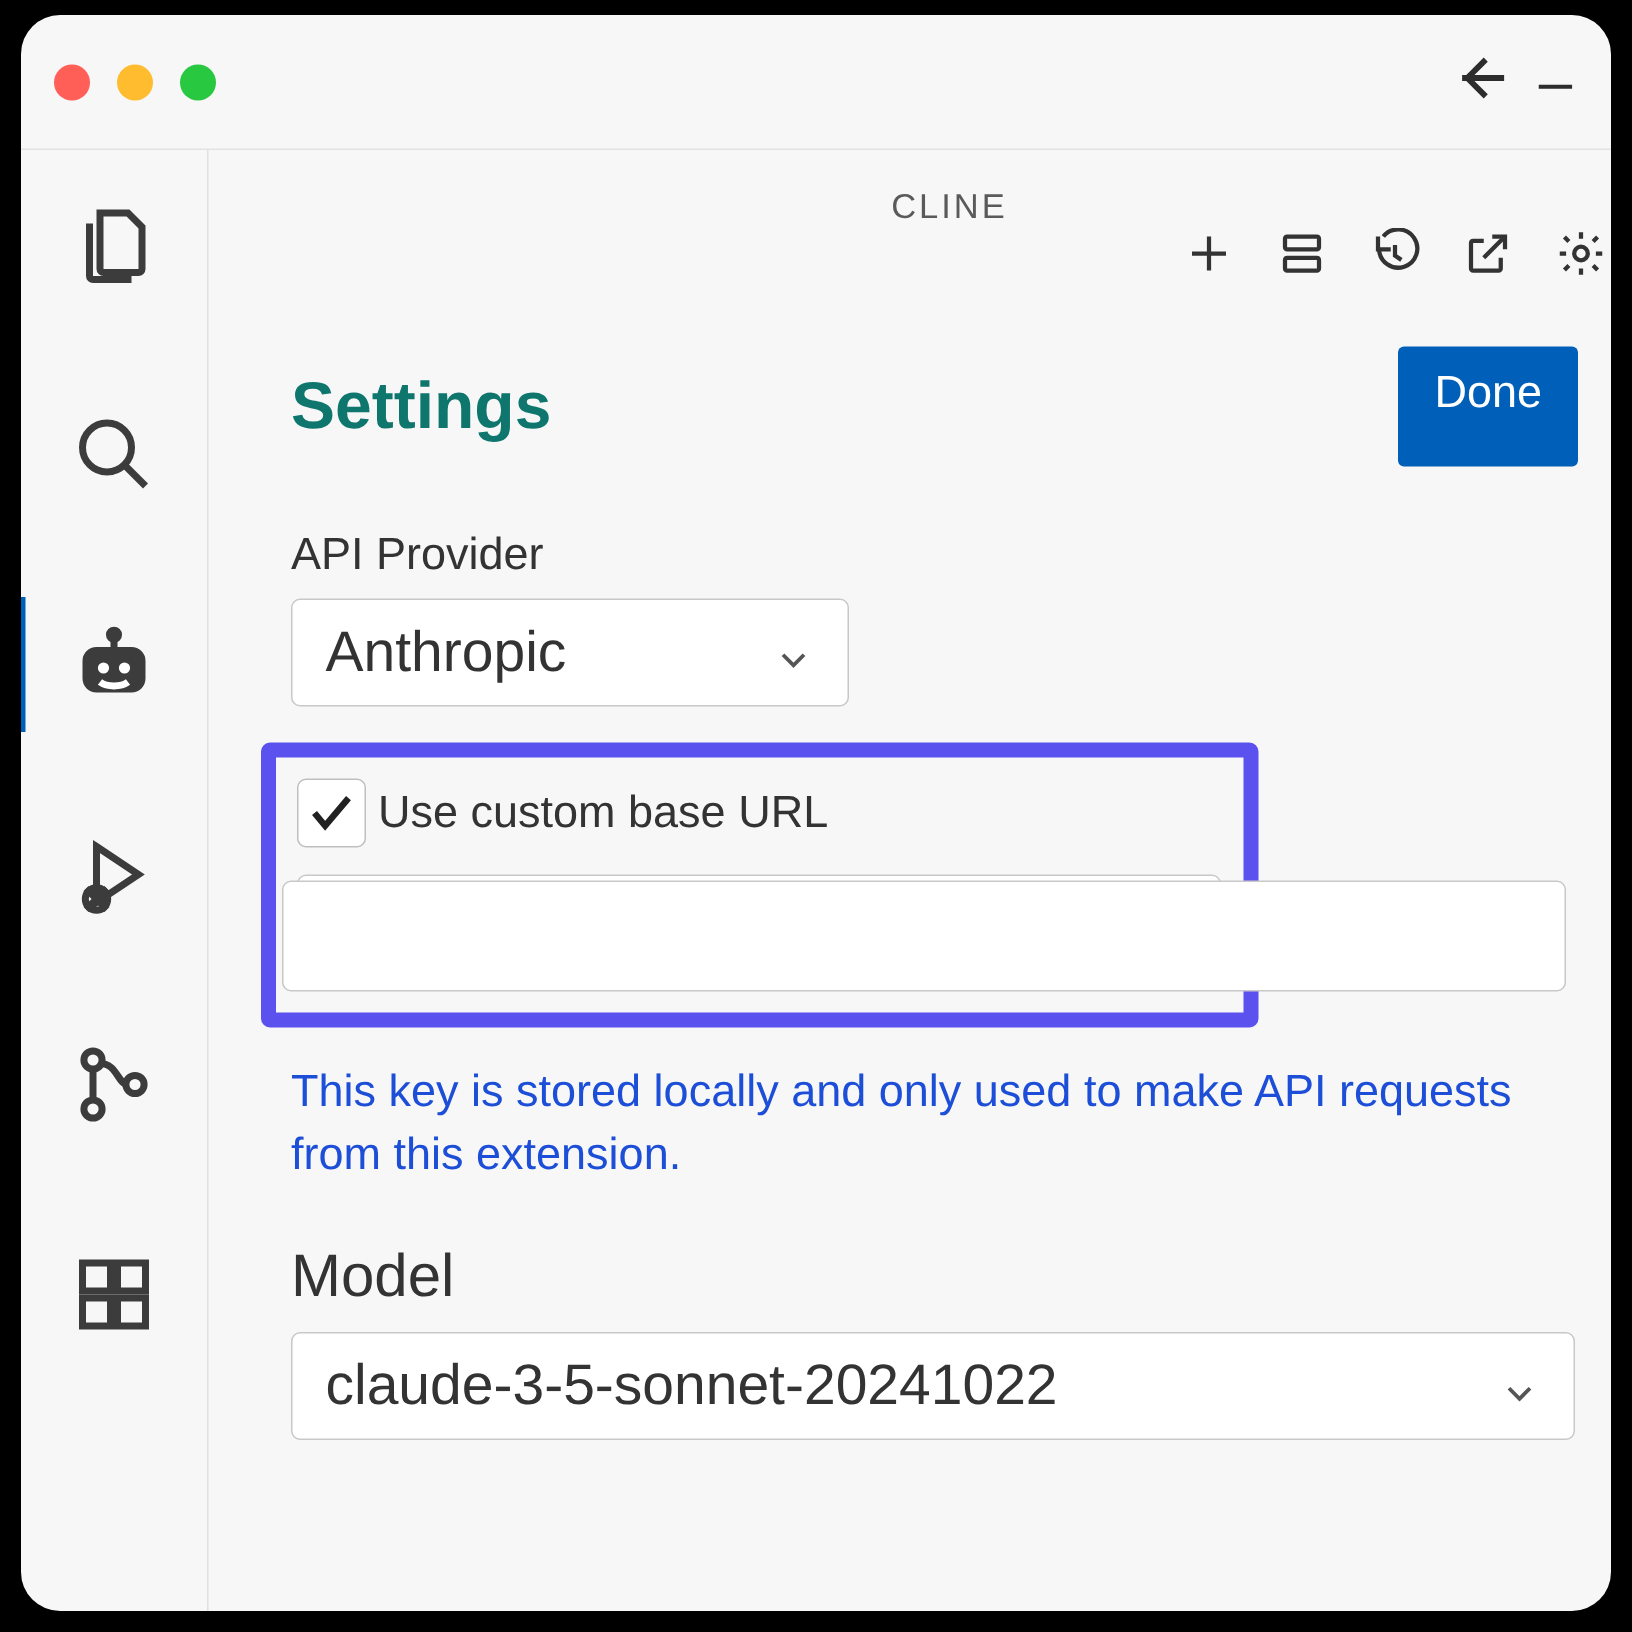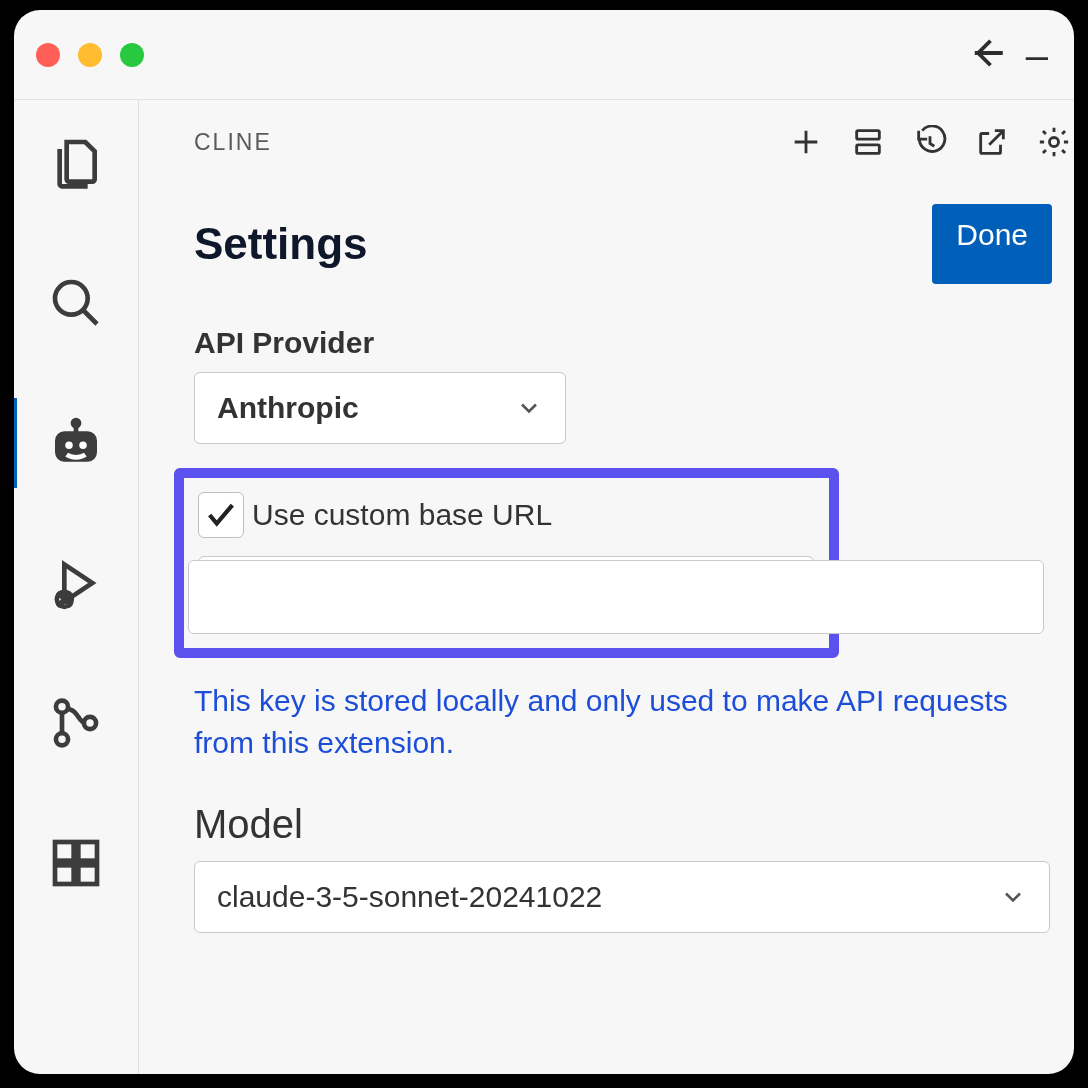--- a/index.html
+++ b/index.html
@@ -55,53 +55,54 @@
   .activitybar .slot.filled svg { fill:#3c3c3c; stroke:#3c3c3c; }
 
   .panel {
     flex:1;
     display:flex; flex-direction:column;
     padding: 0 0 0 0;
   }
   .panel-header {
     display:flex; align-items:center;
     padding: 24px 2px 24px 55px;
+    flex-direction: column;
   }
   .panel-title {
     font-size: 23px;
     letter-spacing: 2px;
     color:#5a5a5a;
     font-weight: 500;
   }
   .panel-actions { margin-left:auto; display:flex; gap:26px; align-items:center; }
   .panel-actions .ic { width:36px; height:36px; display:flex; align-items:center; justify-content:center; color:#333; }
   .panel-actions svg { width:34px; height:34px; stroke:#333; stroke-width:2; fill:none; }
 
   .content {
     padding: 20px 22px 0 55px;
   }
   .heading-row { display:flex; align-items:center; margin-bottom: 42px; }
   .heading {
-    font-size: 44px; font-weight: 700; color:#0f172a;
+    font-size: 44px; font-weight: 700; color:#0f766e;
   }
   .done-btn {
     margin-left:auto;
     background:#005fb8; color:#fff; border:none;
     font-size:30px; padding: 14px 24px 32px; border-radius:4px;
     cursor:pointer;
   }
 
-  .field-group { margin-bottom: 24px; font-weight: bold; }
+  .field-group { margin-bottom: 24px; }
   .label { font-size: 30px; color:#333; margin-bottom: 12px; display:block; }
 
   .select {
     width: 372px; height: 72px;
     border:1px solid #c8c8c8; background:#fff; border-radius:6px;
     display:flex; align-items:center; padding: 0 22px;
-    font-size:30px; color:#333;
+    font-size:38px; color:#333;
     justify-content: space-between;
     cursor:pointer;
   }
   .select.full { width: 100%; }
   .chev { width:28px; height:28px; }
   .chev svg { width:28px; height:28px; stroke:#555; stroke-width:2.2; fill:none; }
 
   .text-input {
     width: 100%; height: 74px;
     border:1px solid #c8c8c8; background:#fff; border-radius:6px;

